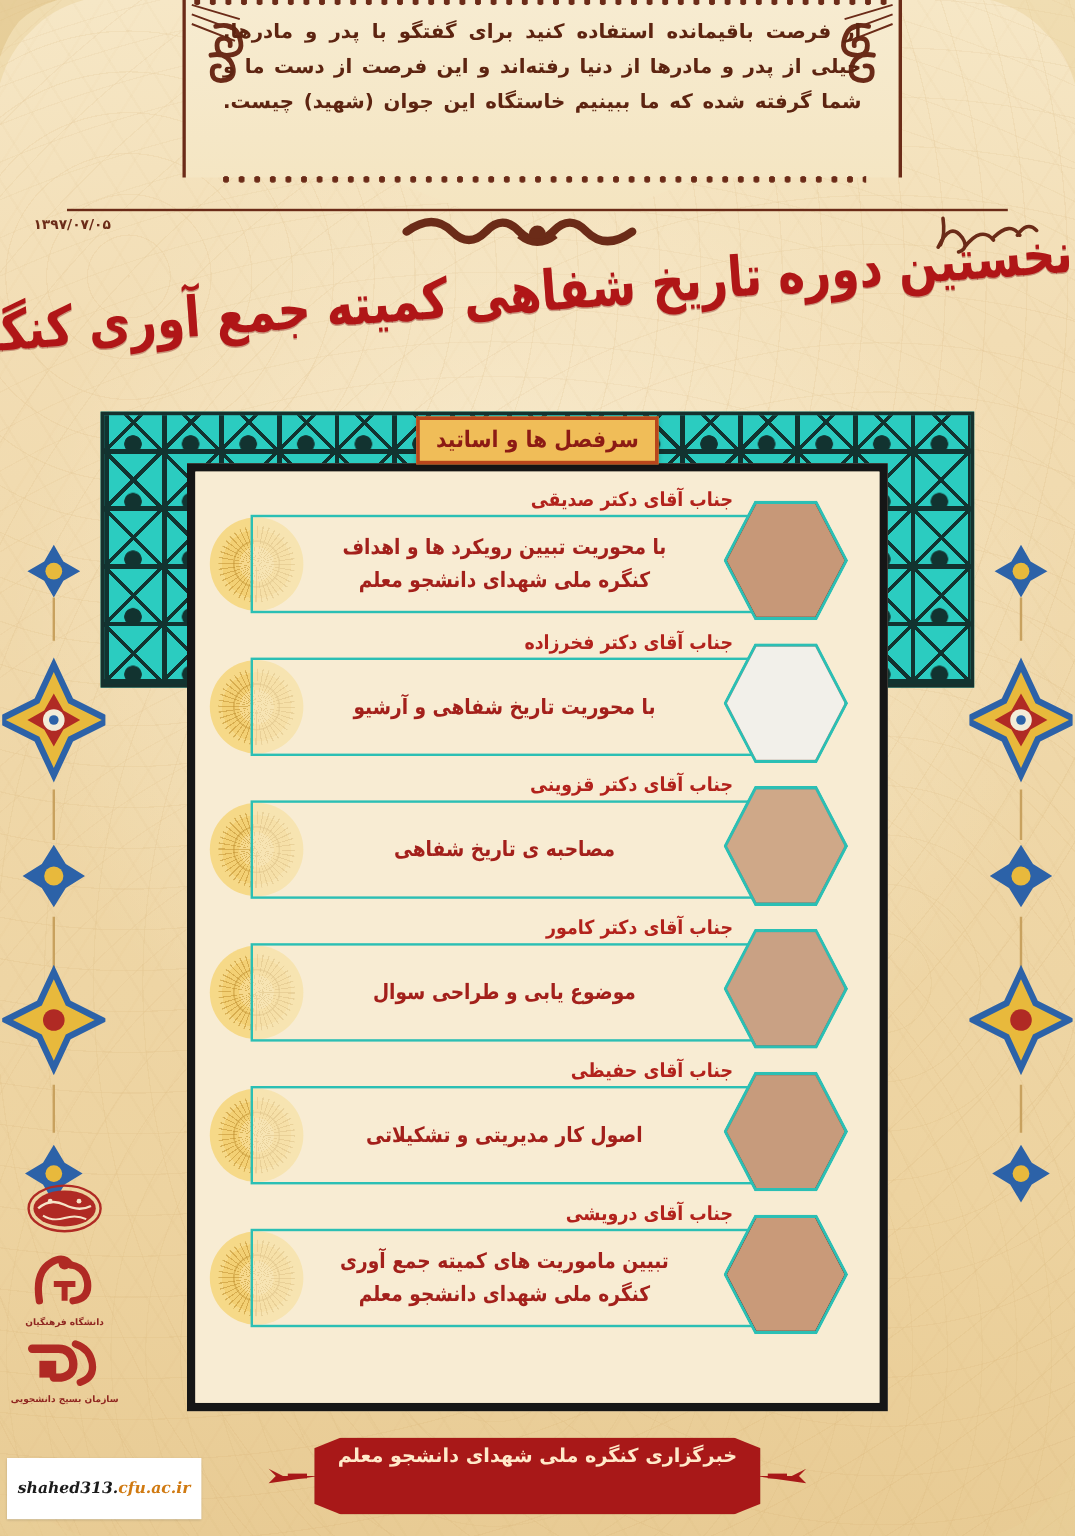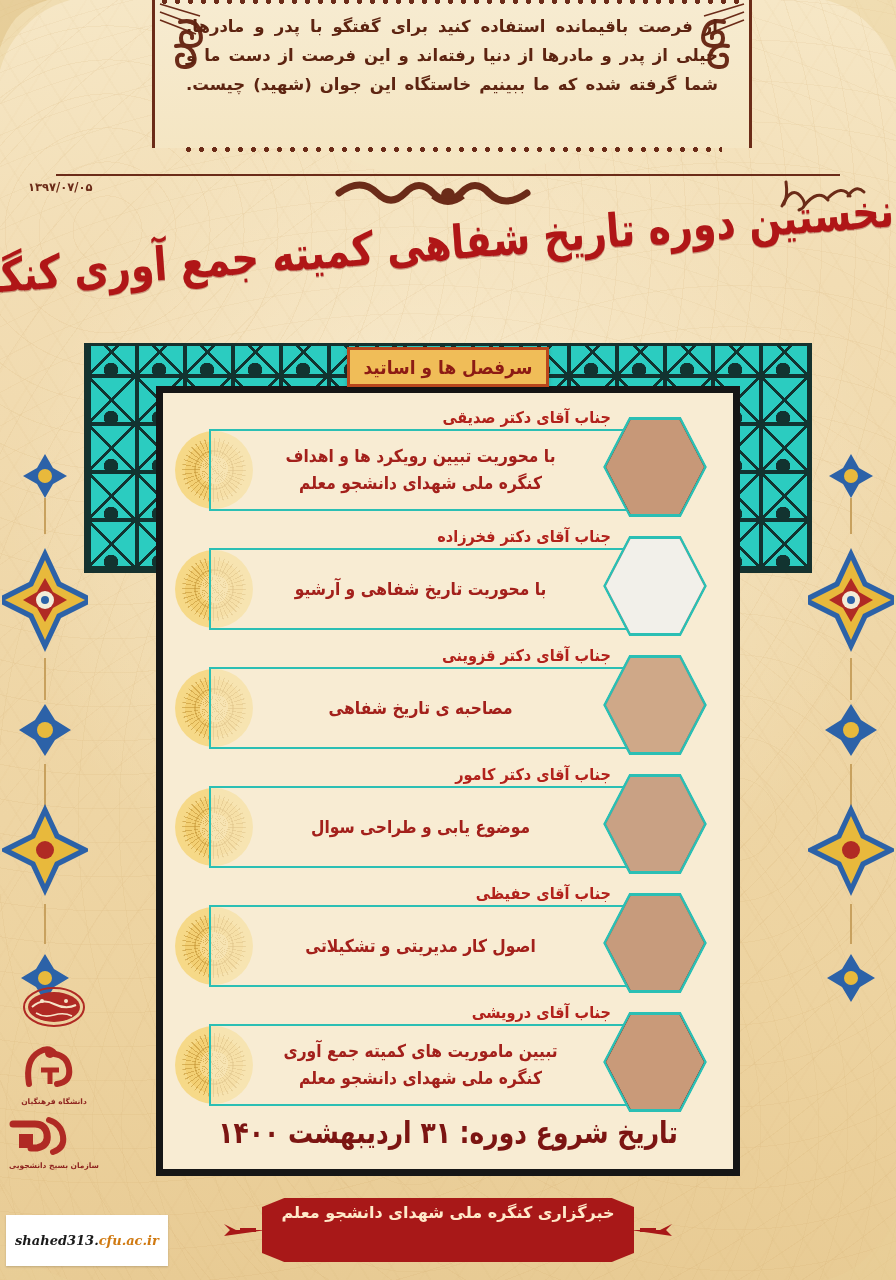--- a/index.html
+++ b/index.html
@@ -337,21 +337,21 @@
   #orn-left  { left: 2px;  top: 430px; }
   #orn-right { right: 2px; top: 430px; }
 
   
   #logos {
     position: absolute; left: 8px; top: 985px;
     width: 92px;
     display: flex; flex-direction: column; align-items: center; gap: 6px;
     z-index: 7;
   }
-  .logo-item { text-align: left; }
+  .logo-item { text-align: center; }
   .logo-caption {
     color: #8f2520; font-size: 7.5px; font-weight: 700; direction: rtl;
     margin-top: 1px;
   }
 
   
   #watermark {
     position: absolute; left: 6px; bottom: 14px;
     background: #ffffff;
     padding: 18px 9px;
@@ -570,23 +570,20 @@
         <div class="row-box">
           <div class="row-topic">تبیین ماموریت های کمیته جمع آوری
 کنگره ملی شهدای دانشجو معلم</div>
         </div>
         <div class="row-photo">
           <div class="hexborder"></div>
             <div class="photo-fill ph-5"></div>
         </div>
       </div>
 
-      <div id="date-line">
-        <span id="date-text">تاریخ شروع دوره: ۳۱ اردیبهشت ۱۴۰۰</span>
-      </div>
     </div>
   </div>
 
   <div id="logos">
     <div class="logo-item">
       <svg width="64" height="44" viewBox="0 0 64 44">
         <ellipse cx="32" cy="22" rx="30" ry="19" fill="none" stroke="#b02a24" stroke-width="2"></ellipse>
         <ellipse cx="32" cy="22" rx="26" ry="15" fill="#b02a24"></ellipse>
         <path d="M10 22 q10 -9 22 -3 q12 6 22 1" stroke="#f6e4c8" stroke-width="2" fill="none"></path>
         <path d="M14 28 q8 5 18 2 q10 -3 18 1" stroke="#f6e4c8" stroke-width="1.6" fill="none"></path>

